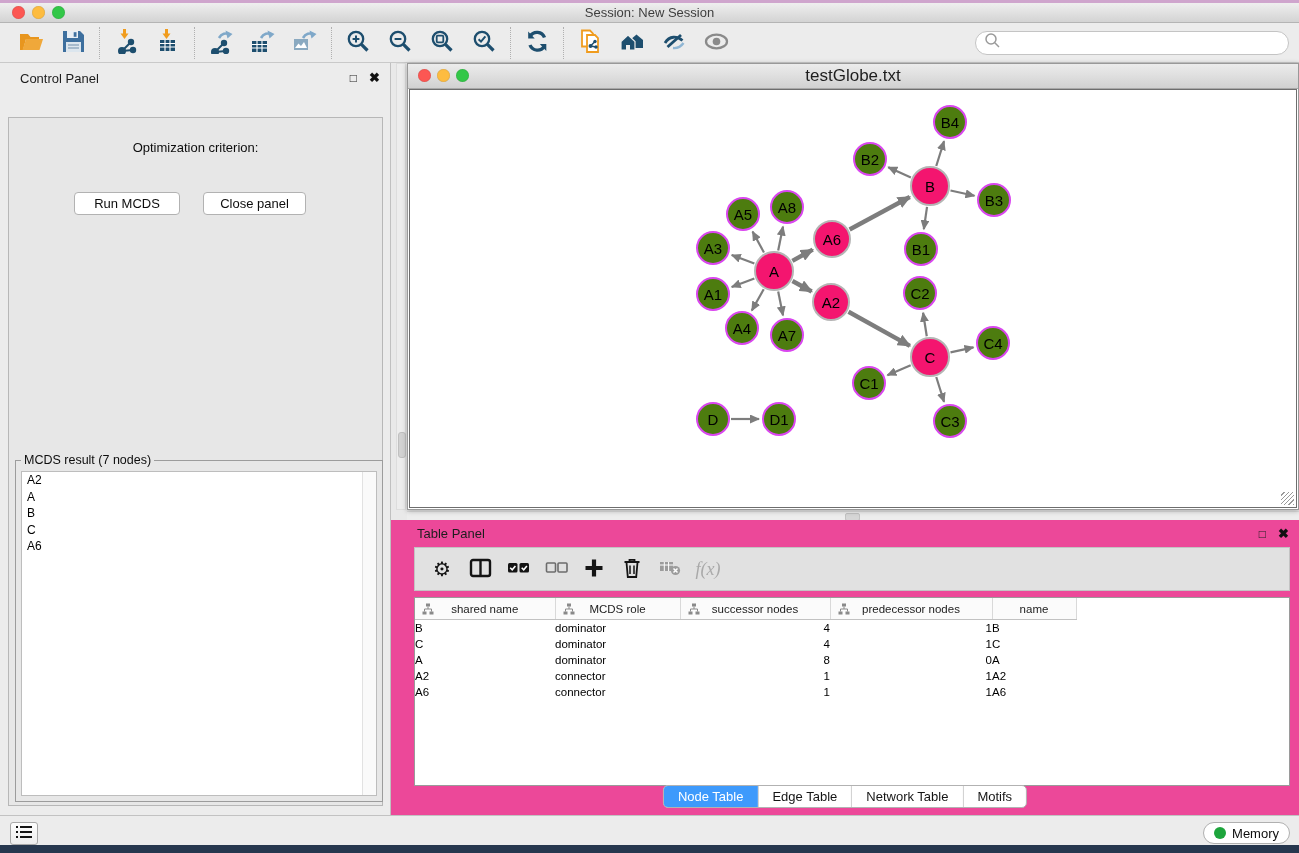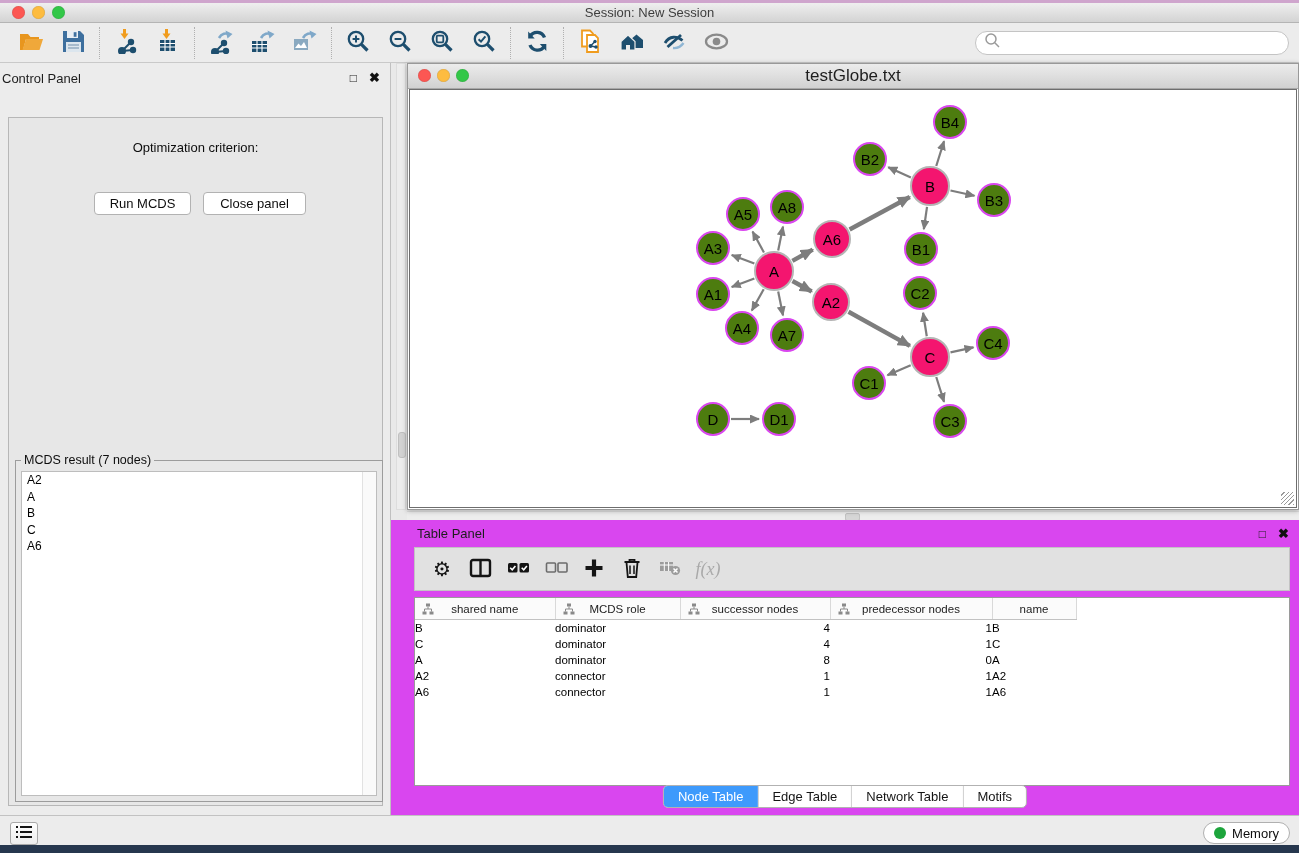--- a/index.html
+++ b/index.html
@@ -72,21 +72,21 @@
   .net-canvas{position:absolute;left:1px;top:25px;right:1px;bottom:1px;background:#fff;border:1px solid #6e6e6e;box-sizing:border-box}
   .graph-svg{position:absolute;left:0;top:0}
   .gnode{position:absolute;border-radius:50%;display:flex;align-items:center;justify-content:center;
          font-size:15px;color:#000;box-sizing:border-box;cursor:pointer}
   .gnode.plain{background:#4d7c0f;border:2px solid #d946ef}
   .gnode.mcds{border:2.5px solid #b5b5b5}
   .resize-grip{position:absolute;right:2px;bottom:2px;width:13px;height:13px;
       background:repeating-linear-gradient(135deg,transparent 0 2px,#9a9a9a 2px 3px)}
 
   
-  .table-panel{left:391px;top:520px;width:908px;height:295px;background:#d946ef}
+  .table-panel{left:391px;top:520px;width:908px;height:295px;background:#ec4899}
   .tp-toolbar{position:absolute;left:23px;top:27px;width:876px;height:44px;background:#e1e1e1;
               border:1px solid #c3c3c3;box-sizing:border-box;display:flex;align-items:center;padding:0 8px}
   .tp-btn{width:38px;height:36px;display:flex;align-items:center;justify-content:center;
           background:none;border:none;padding:0;cursor:pointer}
   .gear-glyph{font-size:20px;color:#141414;line-height:1}
   .fx-glyph{font-family:"Liberation Serif",serif;font-style:italic;font-size:18px;color:#a9a9a9}
   .tp-table{position:absolute;left:23px;top:77px;width:876px;height:189px;background:#fff;
             border:1px solid #9a9a9a;box-sizing:border-box;overflow:hidden}
   table.nt{border-collapse:collapse;table-layout:fixed;width:100%}
   table.nt th{height:21px;background:#fbfbfb;border-bottom:1px solid #c2c2c2;border-right:1px solid #d9d9d9;
@@ -281,29 +281,29 @@
       <svg width="17" height="17" viewBox="0 0 17 17">
           <circle cx="7" cy="7" r="5" fill="none" stroke="#9a9a9a" stroke-width="1.5"></circle>
           <line x1="10.8" y1="10.8" x2="15" y2="15" stroke="#9a9a9a" stroke-width="1.5"></line>
         </svg>
     </span>
     <input placeholder="" style="">
   </div>
 </div>
 
 <div class="abs control-panel">
-  <div class="abs panel-title" style="left:2px;top:8px">Control Panel</div>
+  <div class="abs panel-title" style="left:20px;top:8px">Control Panel</div>
   <div class="abs panel-icons" style="right:10px;top:7px">
     <span class="pi-float">□</span>
     <span class="pi-close">✖</span>
   </div>
 
   <div class="abs cp-body">
     <div class="abs opt-label">Optimization criterion:</div>
-    <button class="cp-btn" style="left:85px;top:74px;width:97px">Run MCDS</button>
+    <button class="cp-btn" style="left:65px;top:74px;width:106px">Run MCDS</button>
     <button class="cp-btn" style="left:194px;top:74px;width:103px">Close panel</button>
 
     <div class="abs result-box">
       <div class="result-legend">MCDS result (7 nodes)</div>
       <div class="result-list" id="result-list">
         <div class="result-scroll"></div>
       <div class="result-item">A2</div>
           <div class="result-item">A</div>
           <div class="result-item">B</div>
           <div class="result-item">C</div>

